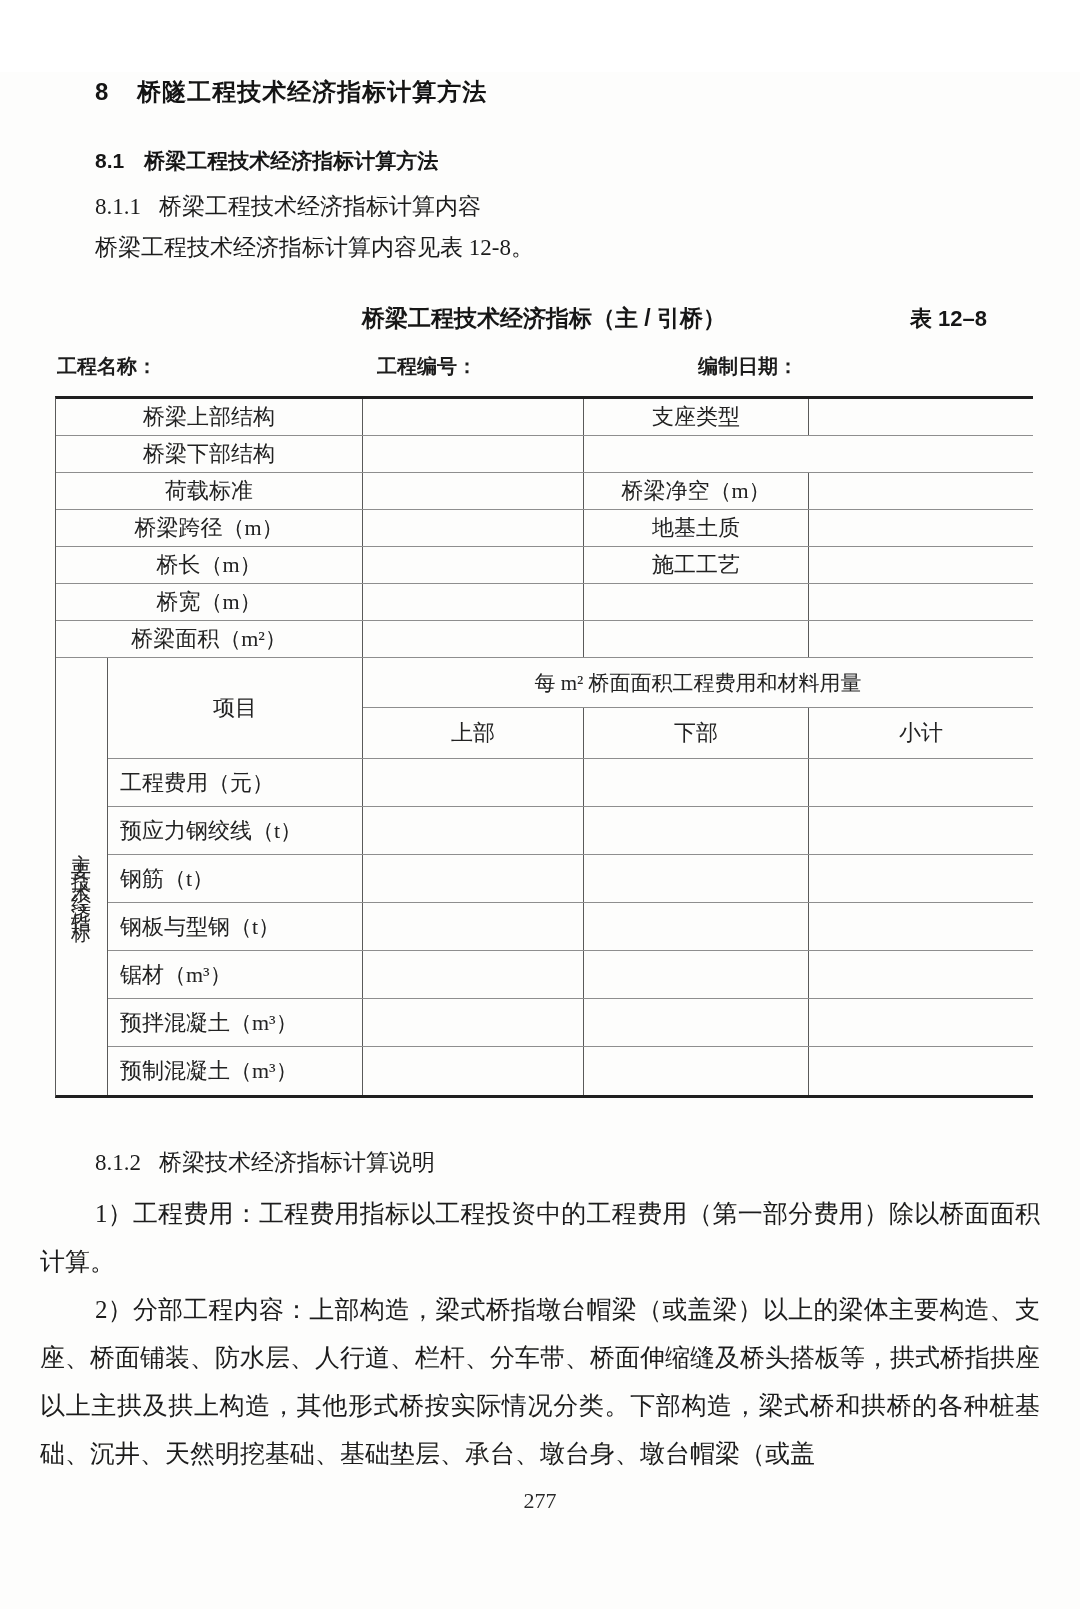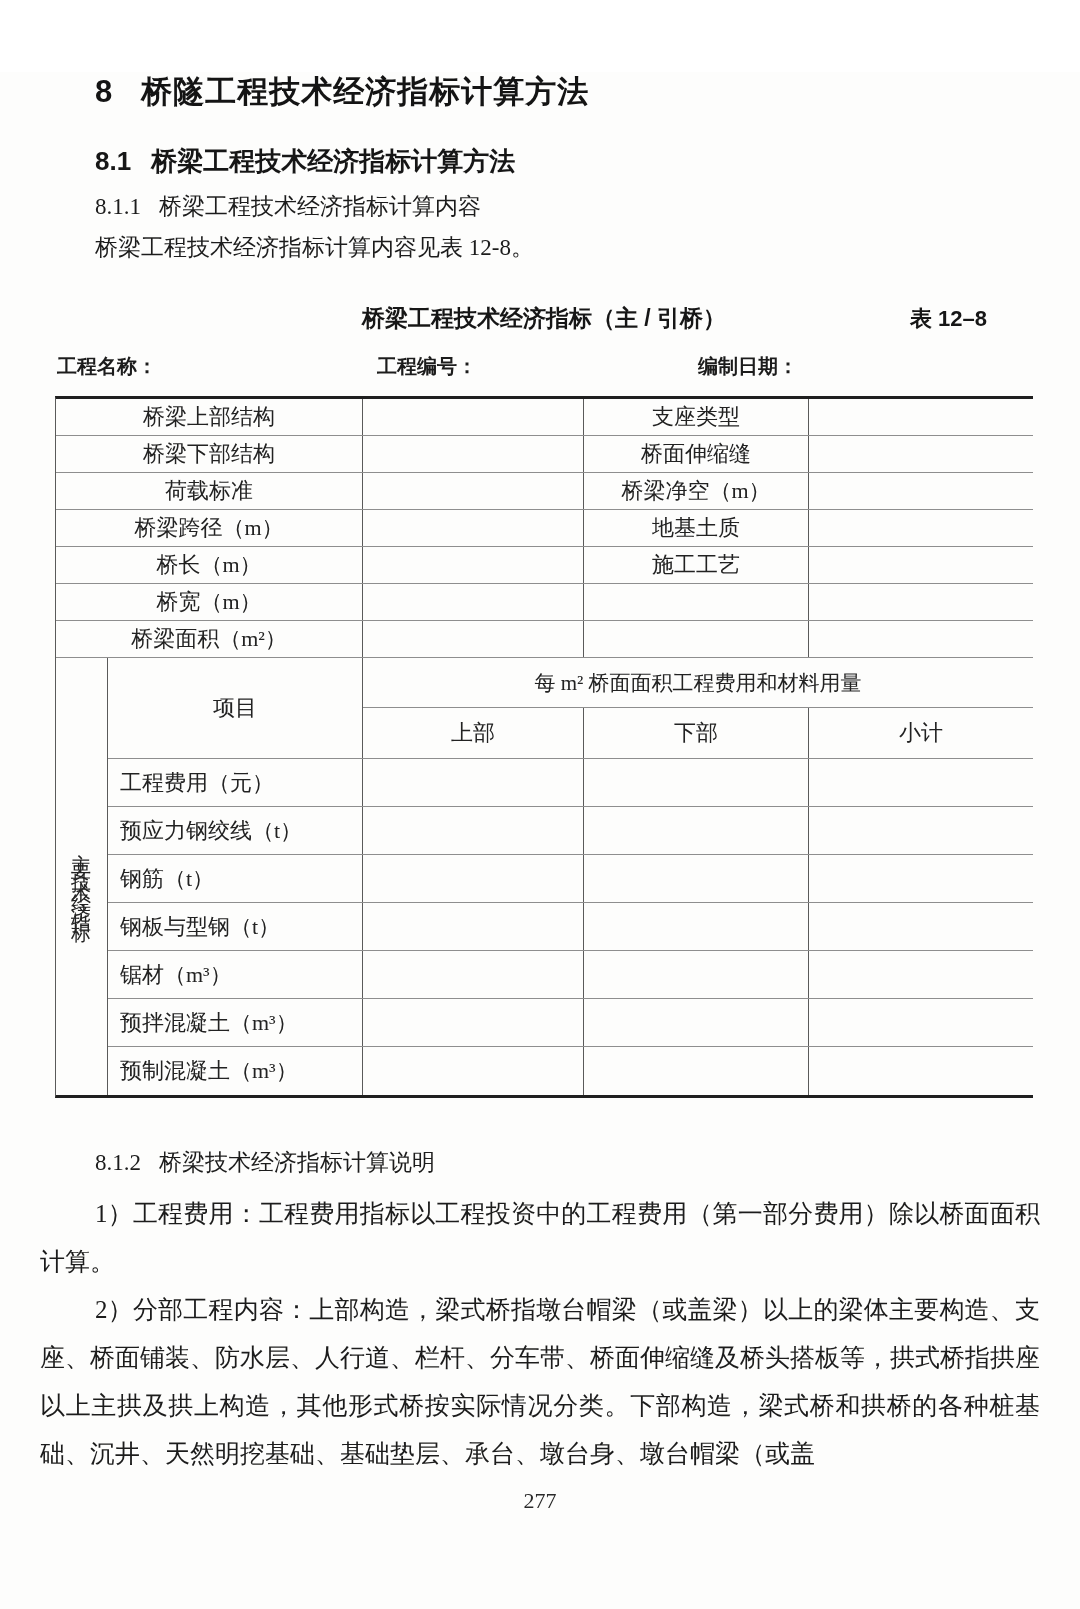--- a/index.html
+++ b/index.html
@@ -8,24 +8,24 @@
     height:1609px;
     background:#ffffff;
     font-family:"Liberation Serif","DejaVu Serif",serif;
     color:#1c1c1c;
     overflow:hidden;
   }
   .page { width:1080px; height:1609px; padding:0 40px; background:#fdfdfc; position:relative; }
 
   
   .h1 { margin:72px 0 8px 55px; font-family:"Liberation Sans","DejaVu Sans",sans-serif;
-        font-weight:bold; font-size:31px; line-height:40px; letter-spacing:1px; color:#141414; }
+        font-weight:bold; font-size:24px; line-height:40px; letter-spacing:1px; color:#141414; }
   .h1 .num { margin-right:28px; }
   .h2 { margin:33px 0 0 55px; font-family:"Liberation Sans","DejaVu Sans",sans-serif;
-        font-weight:bold; font-size:26px; line-height:32px; color:#161616; }
+        font-weight:bold; font-size:21px; line-height:32px; color:#161616; }
   .h2 .num { margin-right:20px; }
   .h3 { margin:16px 0 0 55px; font-weight:normal; font-size:23px; line-height:28px; }
   .h3 .num { margin-right:18px; }
   .intro { margin:12px 0 0 55px; font-size:23px; line-height:30px; }
 
   
   .twrap { position:relative; margin:40px 0 6px 15px; width:978px; }
   .ttitle-row { position:relative; height:30px; text-align:center; }
   .ttitle { font-family:"Liberation Sans","DejaVu Sans",sans-serif; font-weight:bold; font-size:23px; color:#161616; }
   .tlabel { position:absolute; right:46px; top:1px; font-family:"Liberation Sans","DejaVu Sans",sans-serif;
@@ -109,21 +109,20 @@
 
       <div class="trow">
         <div class="c1">桥梁上部结构</div>
         <div class="c2"></div>
         <div class="c3">支座类型</div>
         <div class="c4"></div>
       </div>
       <div class="trow">
         <div class="c1">桥梁下部结构</div>
         <div class="c2"></div>
-        <div class="c3">桥面伸缩缝</div>
         <div class="c4"></div>
       </div>
       <div class="trow">
         <div class="c1">荷载标准</div>
         <div class="c2"></div>
         <div class="c3">桥梁净空（m）</div>
         <div class="c4"></div>
       </div>
       <div class="trow">
         <div class="c1">桥梁跨径（m）</div>

